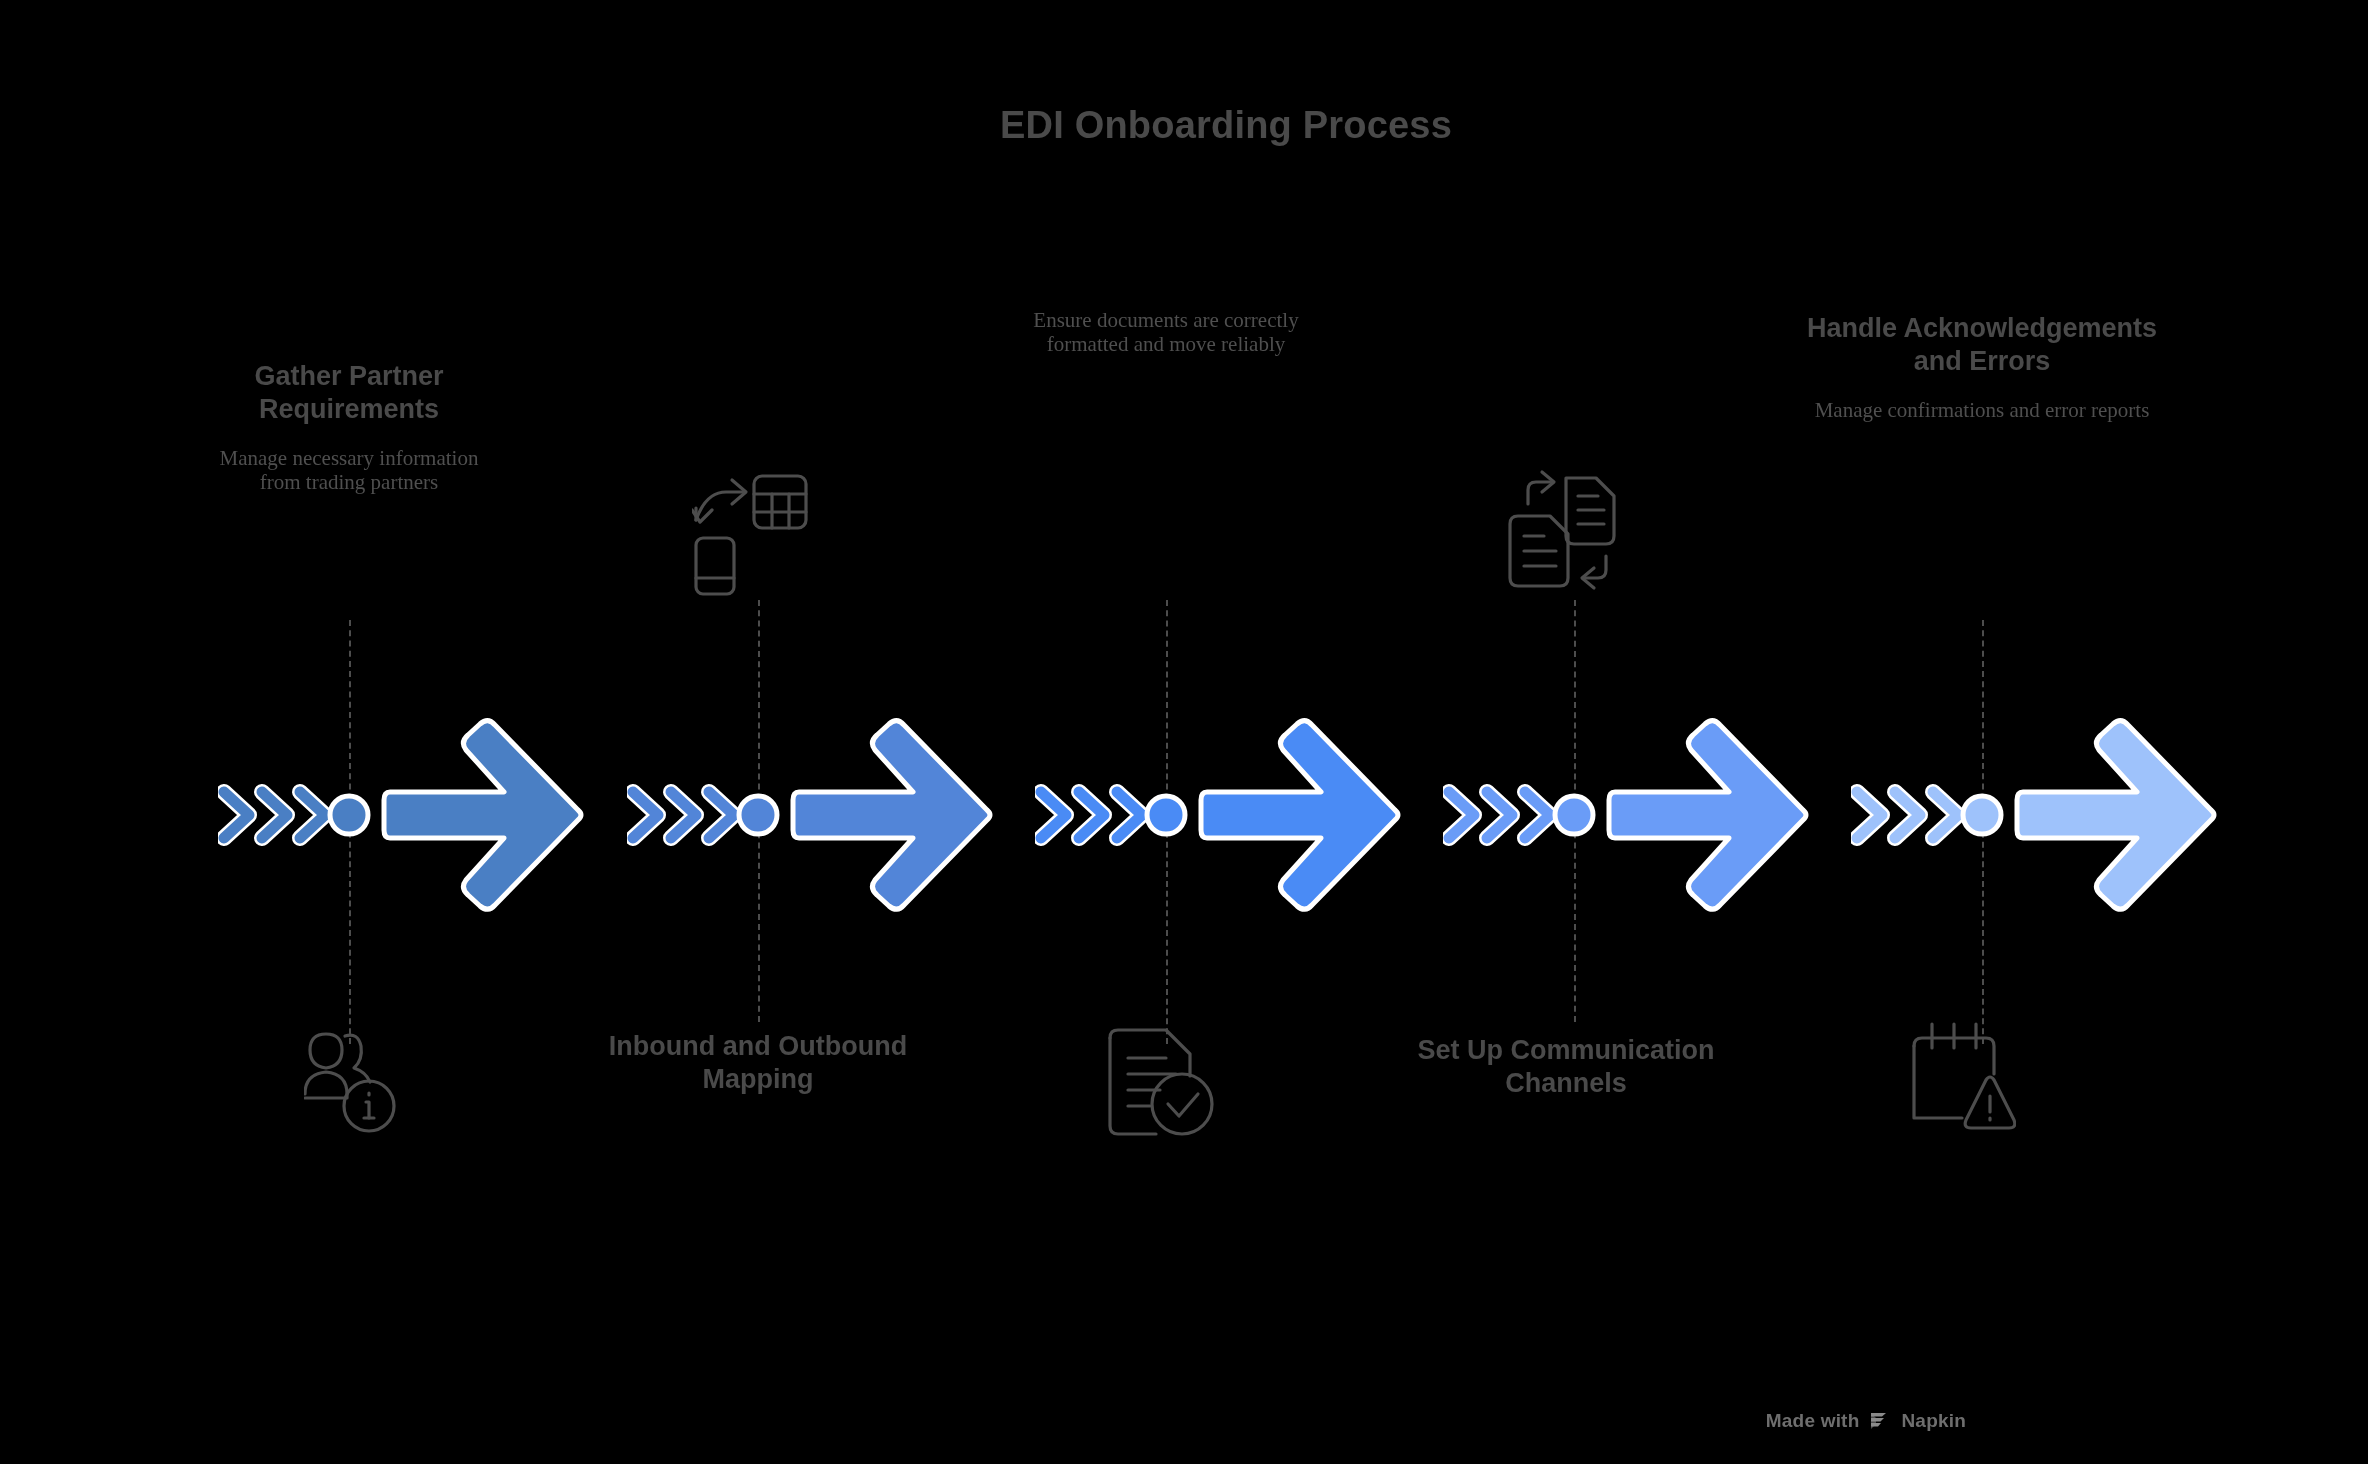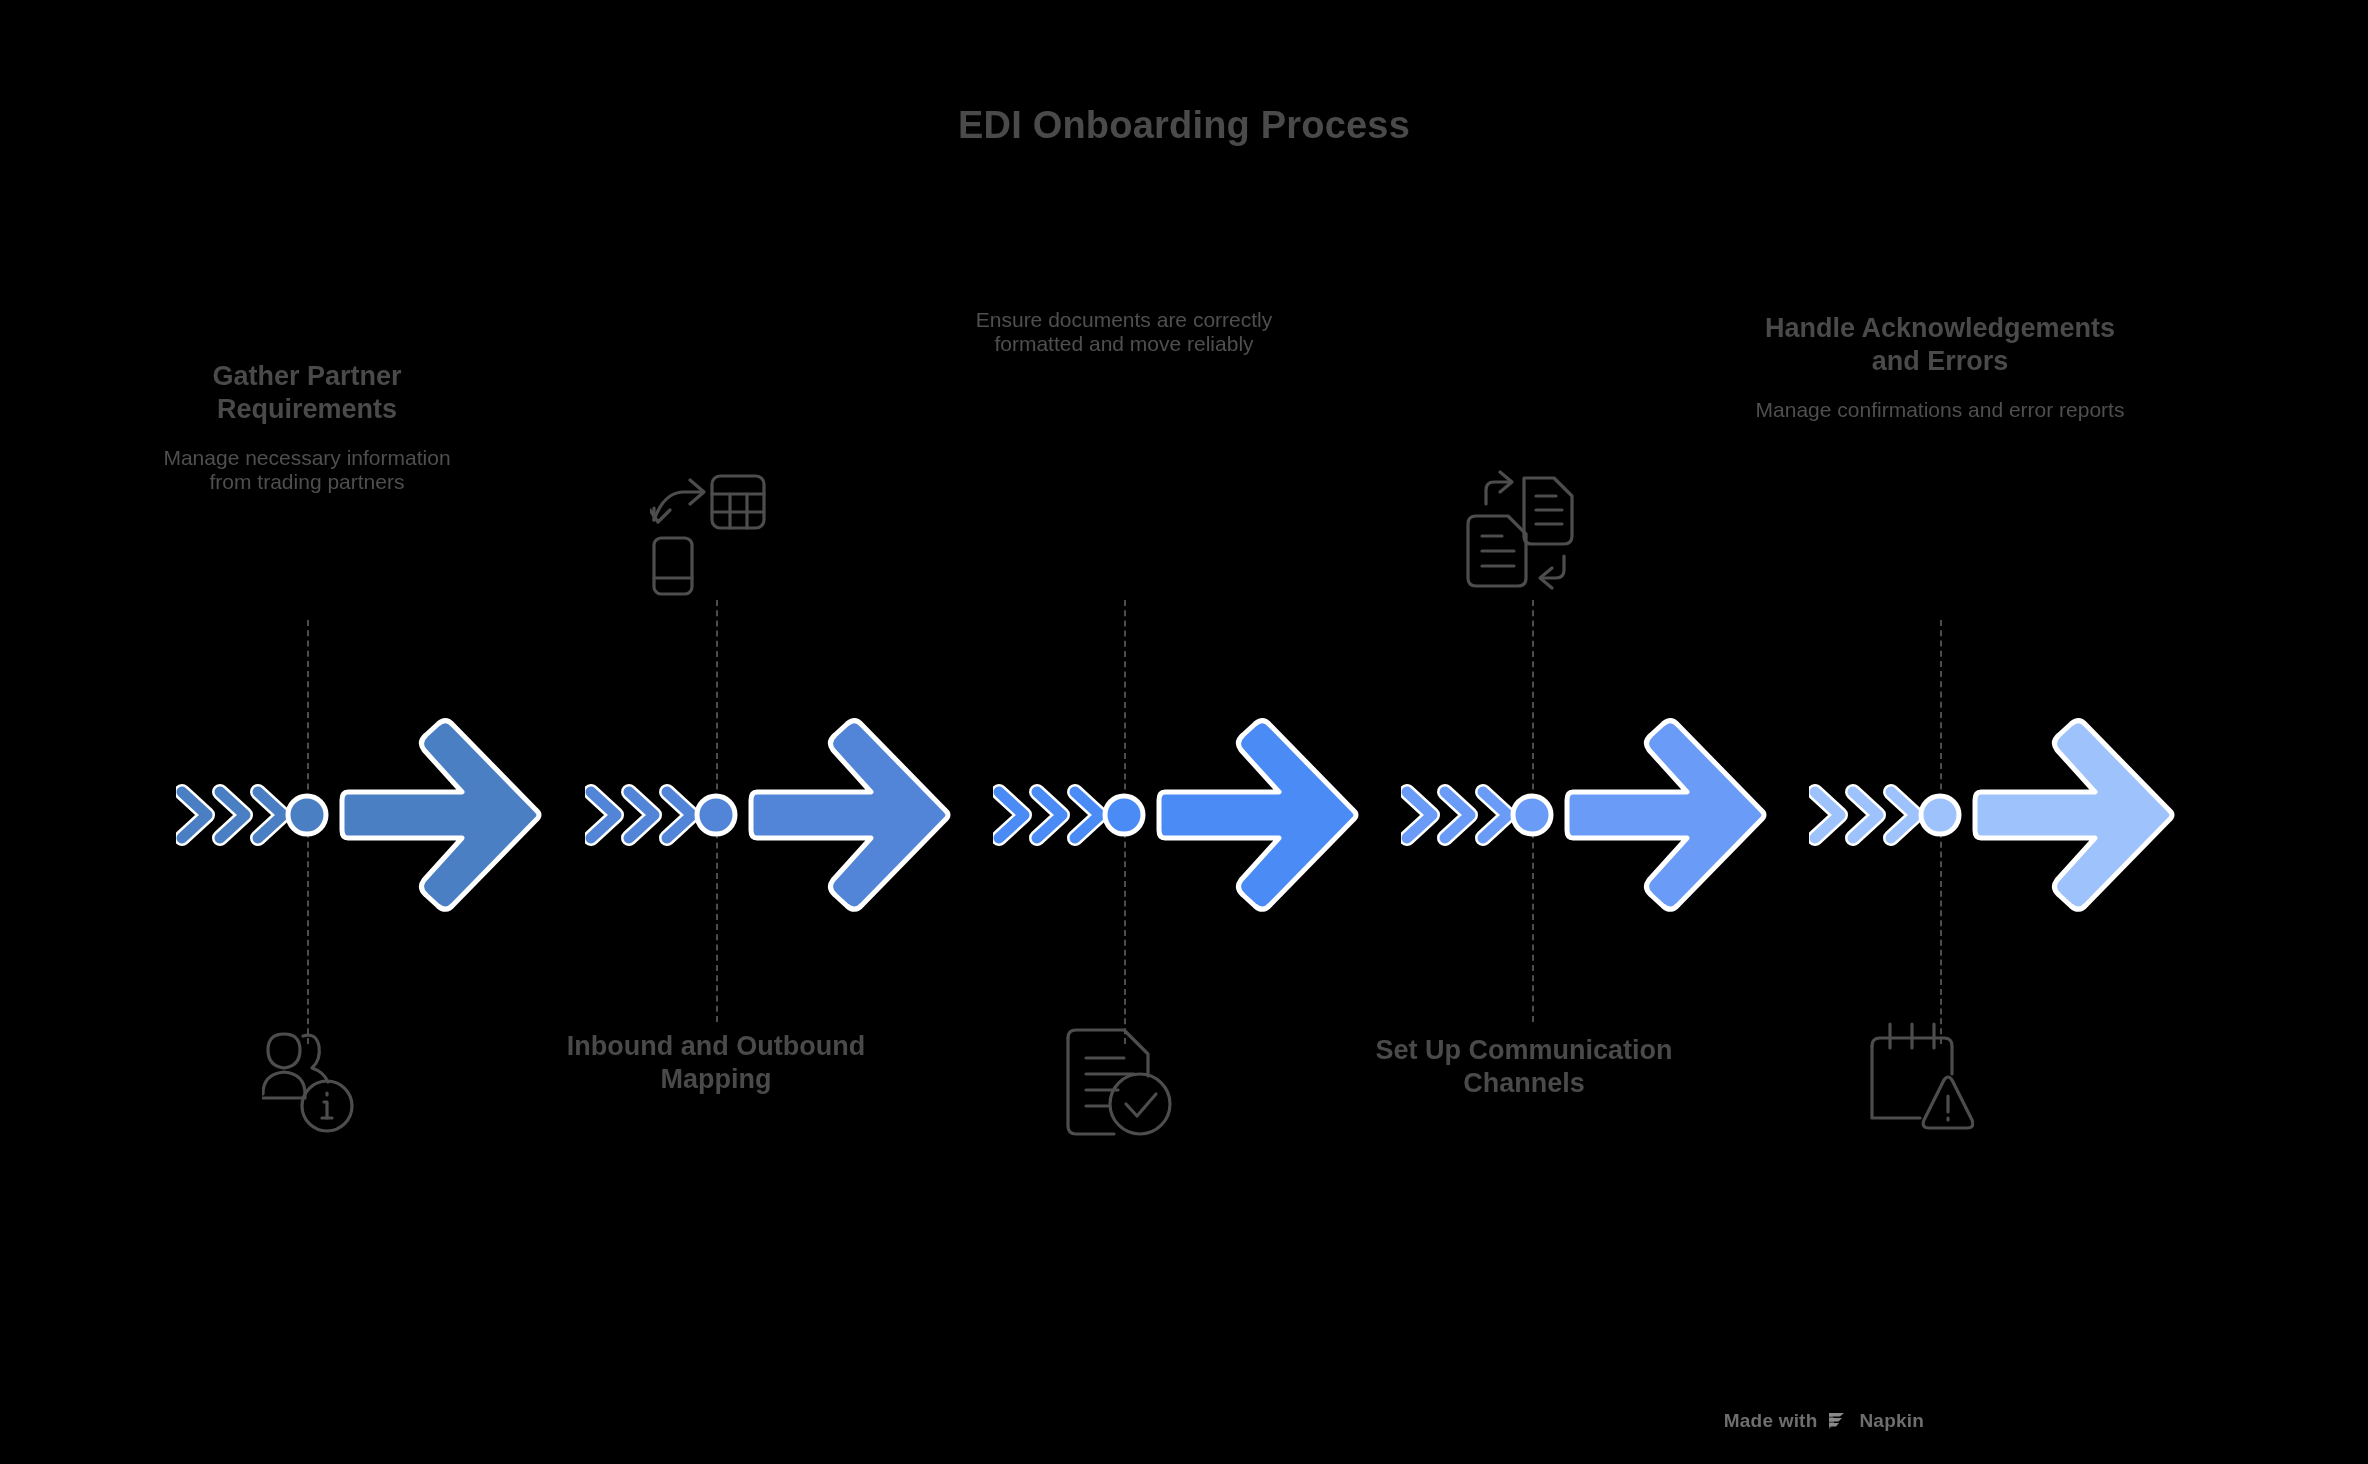--- a/index.html
+++ b/index.html
@@ -9,20 +9,21 @@
     height: 1464px;
     background: #000000;
     font-family: "Liberation Sans", sans-serif;
     overflow: hidden;
   }
   #canvas {
     position: relative;
     width: 1964px;
     height: 1464px;
     background: #000000;
+    margin-left: 42px;
   }
 
   
   #chart-title {
     position: absolute;
     top: 104px;
     left: 0;
     width: 2368px;
     text-align: center;
     font-size: 38px;
@@ -62,20 +63,21 @@
     font-size: 27px;
     font-weight: bold;
     color: #4a4a4a;
     line-height: 1.22;
   }
   .step-desc {
     font-size: 21px;
     font-weight: normal;
     color: #4f4f4f;
     line-height: 1.16;
+    font-family: Liberation Serif, serif;
   }
   .gap-below-heading { margin-top: 20px; }
 
   
   .step-icon {
     position: absolute;
   }
   .step-icon svg { display: block; }
 
   

